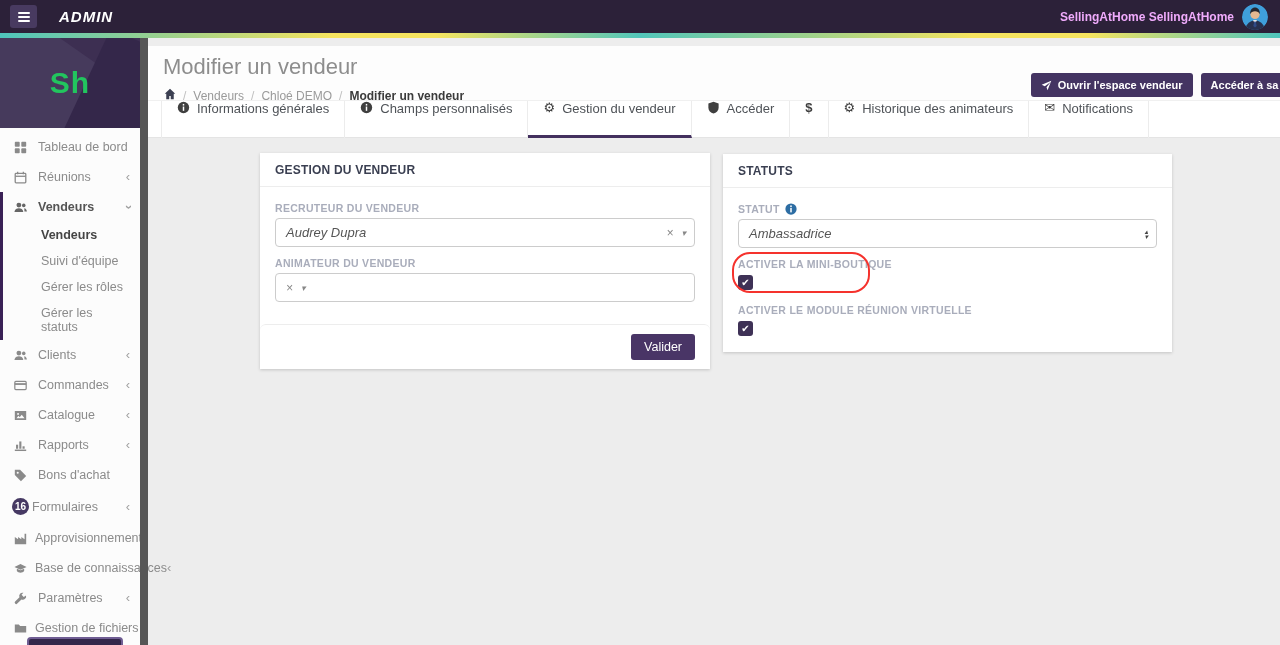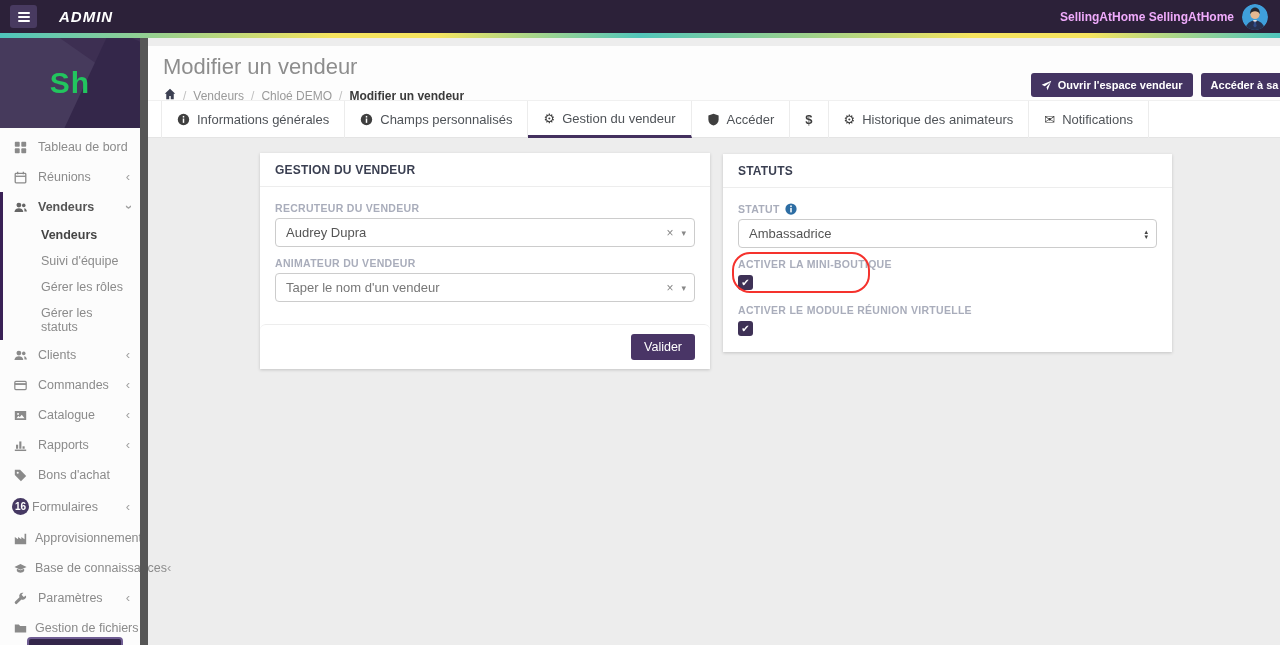--- a/index.html
+++ b/index.html
@@ -71,39 +71,39 @@
   .head-actions { position:absolute; right:12px; top:27px; display:flex; gap:8px; }
   .hbtn { background:#443462; color:#fff; border:none; font-size:11px; font-weight:700;
     padding:6px 10px; border-radius:3px; cursor:pointer; display:flex;
     align-items:center; gap:6px; font-family:inherit; }
   .hbtn svg { width:11px; height:11px; color:#fff; }
 
   
   .tabbar { position:absolute; left:0; top:62px; width:1132px; height:38px;
     background:#fff; border-top:1px solid #f0f0f0; border-bottom:1px solid #e4e4e4;
     display:flex; padding-left:13px; }
-  .tab { display:flex; align-items:center; gap:7px; padding:0 15px; font-size:13px;
+  .tab { display:flex; gap:7px; padding:0 15px; font-size:13px;
     color:#4f5358; border-right:1px solid #ececec; cursor:pointer; height:37px; }
   .tab:first-child { border-left:1px solid #ececec; }
   .tab svg { width:13px; height:13px; color:#3f3f3f; }
   .tab .gi { font-size:13px; color:#3f3f3f; line-height:13px; }
   .tab.active { border-bottom:3px solid #43305e; font-weight:400; }
 
   
   .card { position:absolute; background:#fff; box-shadow:0 1px 3px rgba(0,0,0,.18); }
   .card-gestion { left:112px; top:115px; width:450px; }
   .card-statuts { left:575px; top:116px; width:449px; }
   .card-head { padding:10px 15px 9px; border-bottom:1px solid #ededed;
     font-size:12px; font-weight:700; color:#3a3f51; letter-spacing:.2px; }
   .card-body { padding:15px 15px 18px; }
   .fld-label { font-size:10.5px; font-weight:700; color:#a9adbb; letter-spacing:.3px;
     margin-bottom:4px; }
   .selbox { height:29px; border:1px solid #ccc; border-radius:4px; background:#fff;
     display:flex; align-items:center; padding:0 8px 0 10px; font-size:13px; color:#555;
-    cursor:pointer; margin-bottom:10px; }
+    cursor:pointer; margin-bottom:10px;font-style:italic; }
   .selbox .val { flex:1; }
   .selbox .val.placeholder { color:#777; }
   .selbox .clear { color:#888; font-size:12px; margin-right:8px; }
   .selbox .caret { color:#888; font-size:9px; }
   .selbox .stepper { display:flex; flex-direction:column; line-height:5px;
     font-size:7px; color:#444; }
   .card-foot { border-top:1px solid #ededed; padding:9px 15px; text-align:right;border-radius:6px; }
   .btn-valider { background:#493566; color:#fff; border:none; border-radius:3px;
     font-size:12.5px; padding:6px 13px; cursor:pointer; font-family:inherit; }
 
@@ -404,21 +404,20 @@
     <div class="card-head">GESTION DU VENDEUR</div>
     <div class="card-body">
       <div class="fld-label">RECRUTEUR DU VENDEUR</div>
       <div class="selbox">
         <span class="val">Audrey Dupra</span>
         <span class="clear">×</span>
         <span class="caret">▾</span>
       </div>
       <div class="fld-label">ANIMATEUR DU VENDEUR</div>
       <div class="selbox" style="margin-bottom:4px;">
-        <span class="val placeholder">Taper le nom d'un vendeur</span>
         <span class="clear">×</span>
         <span class="caret">▾</span>
       </div>
     </div>
     <div class="card-foot">
       <button class="btn-valider">Valider</button>
     </div>
   </div>
 
   <div class="card card-statuts">

